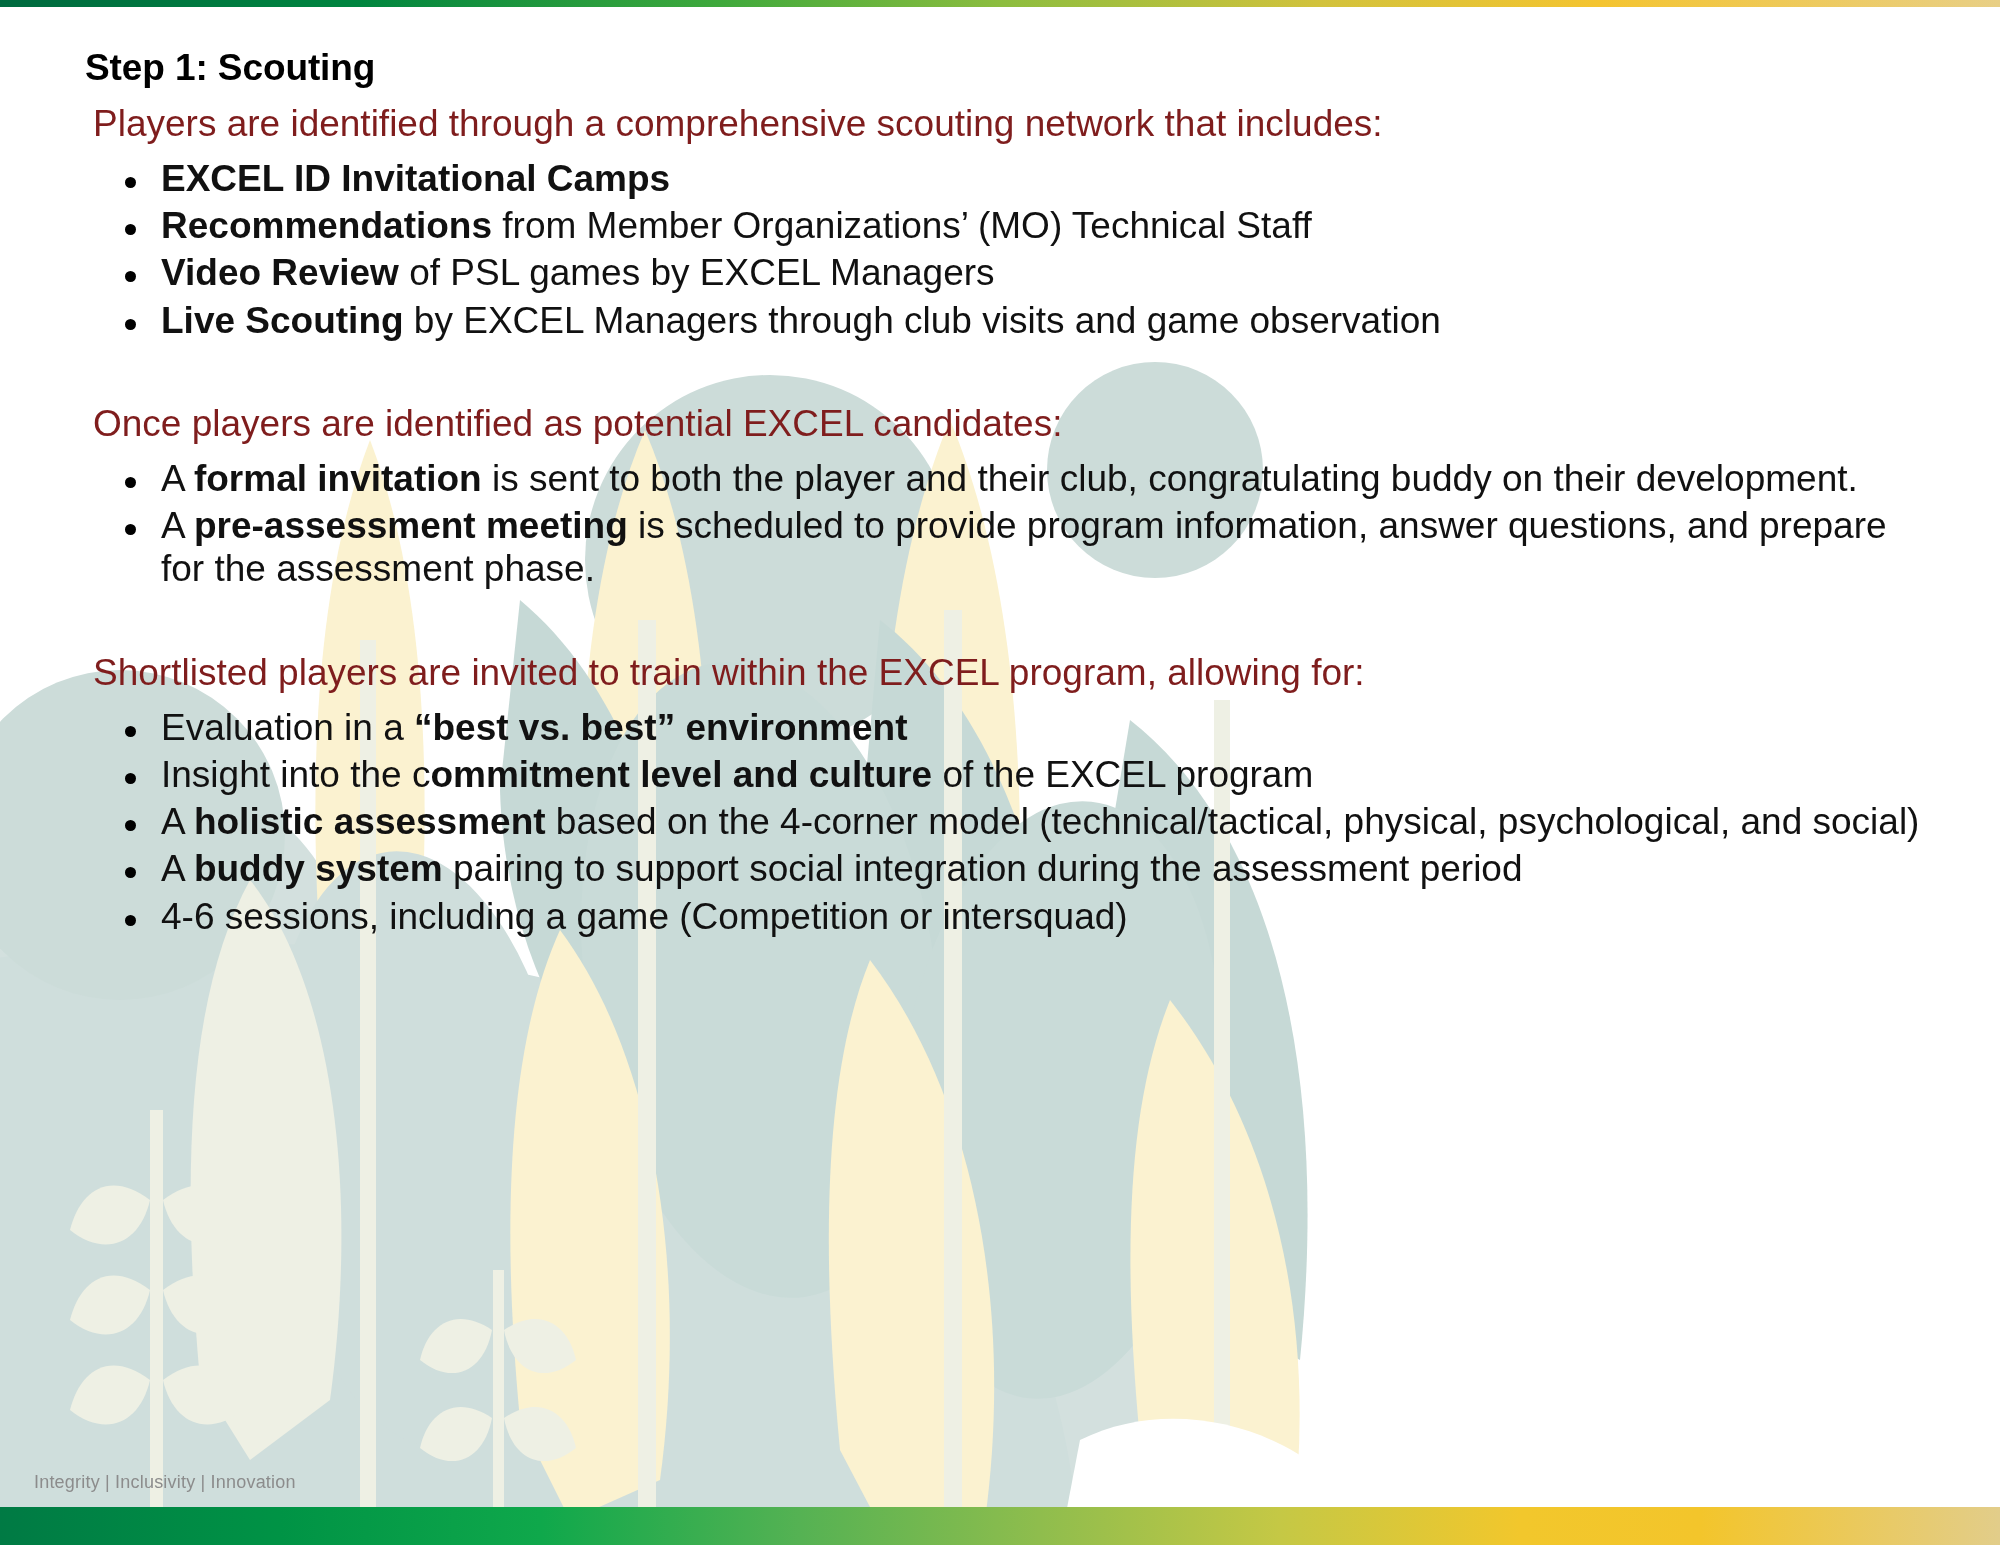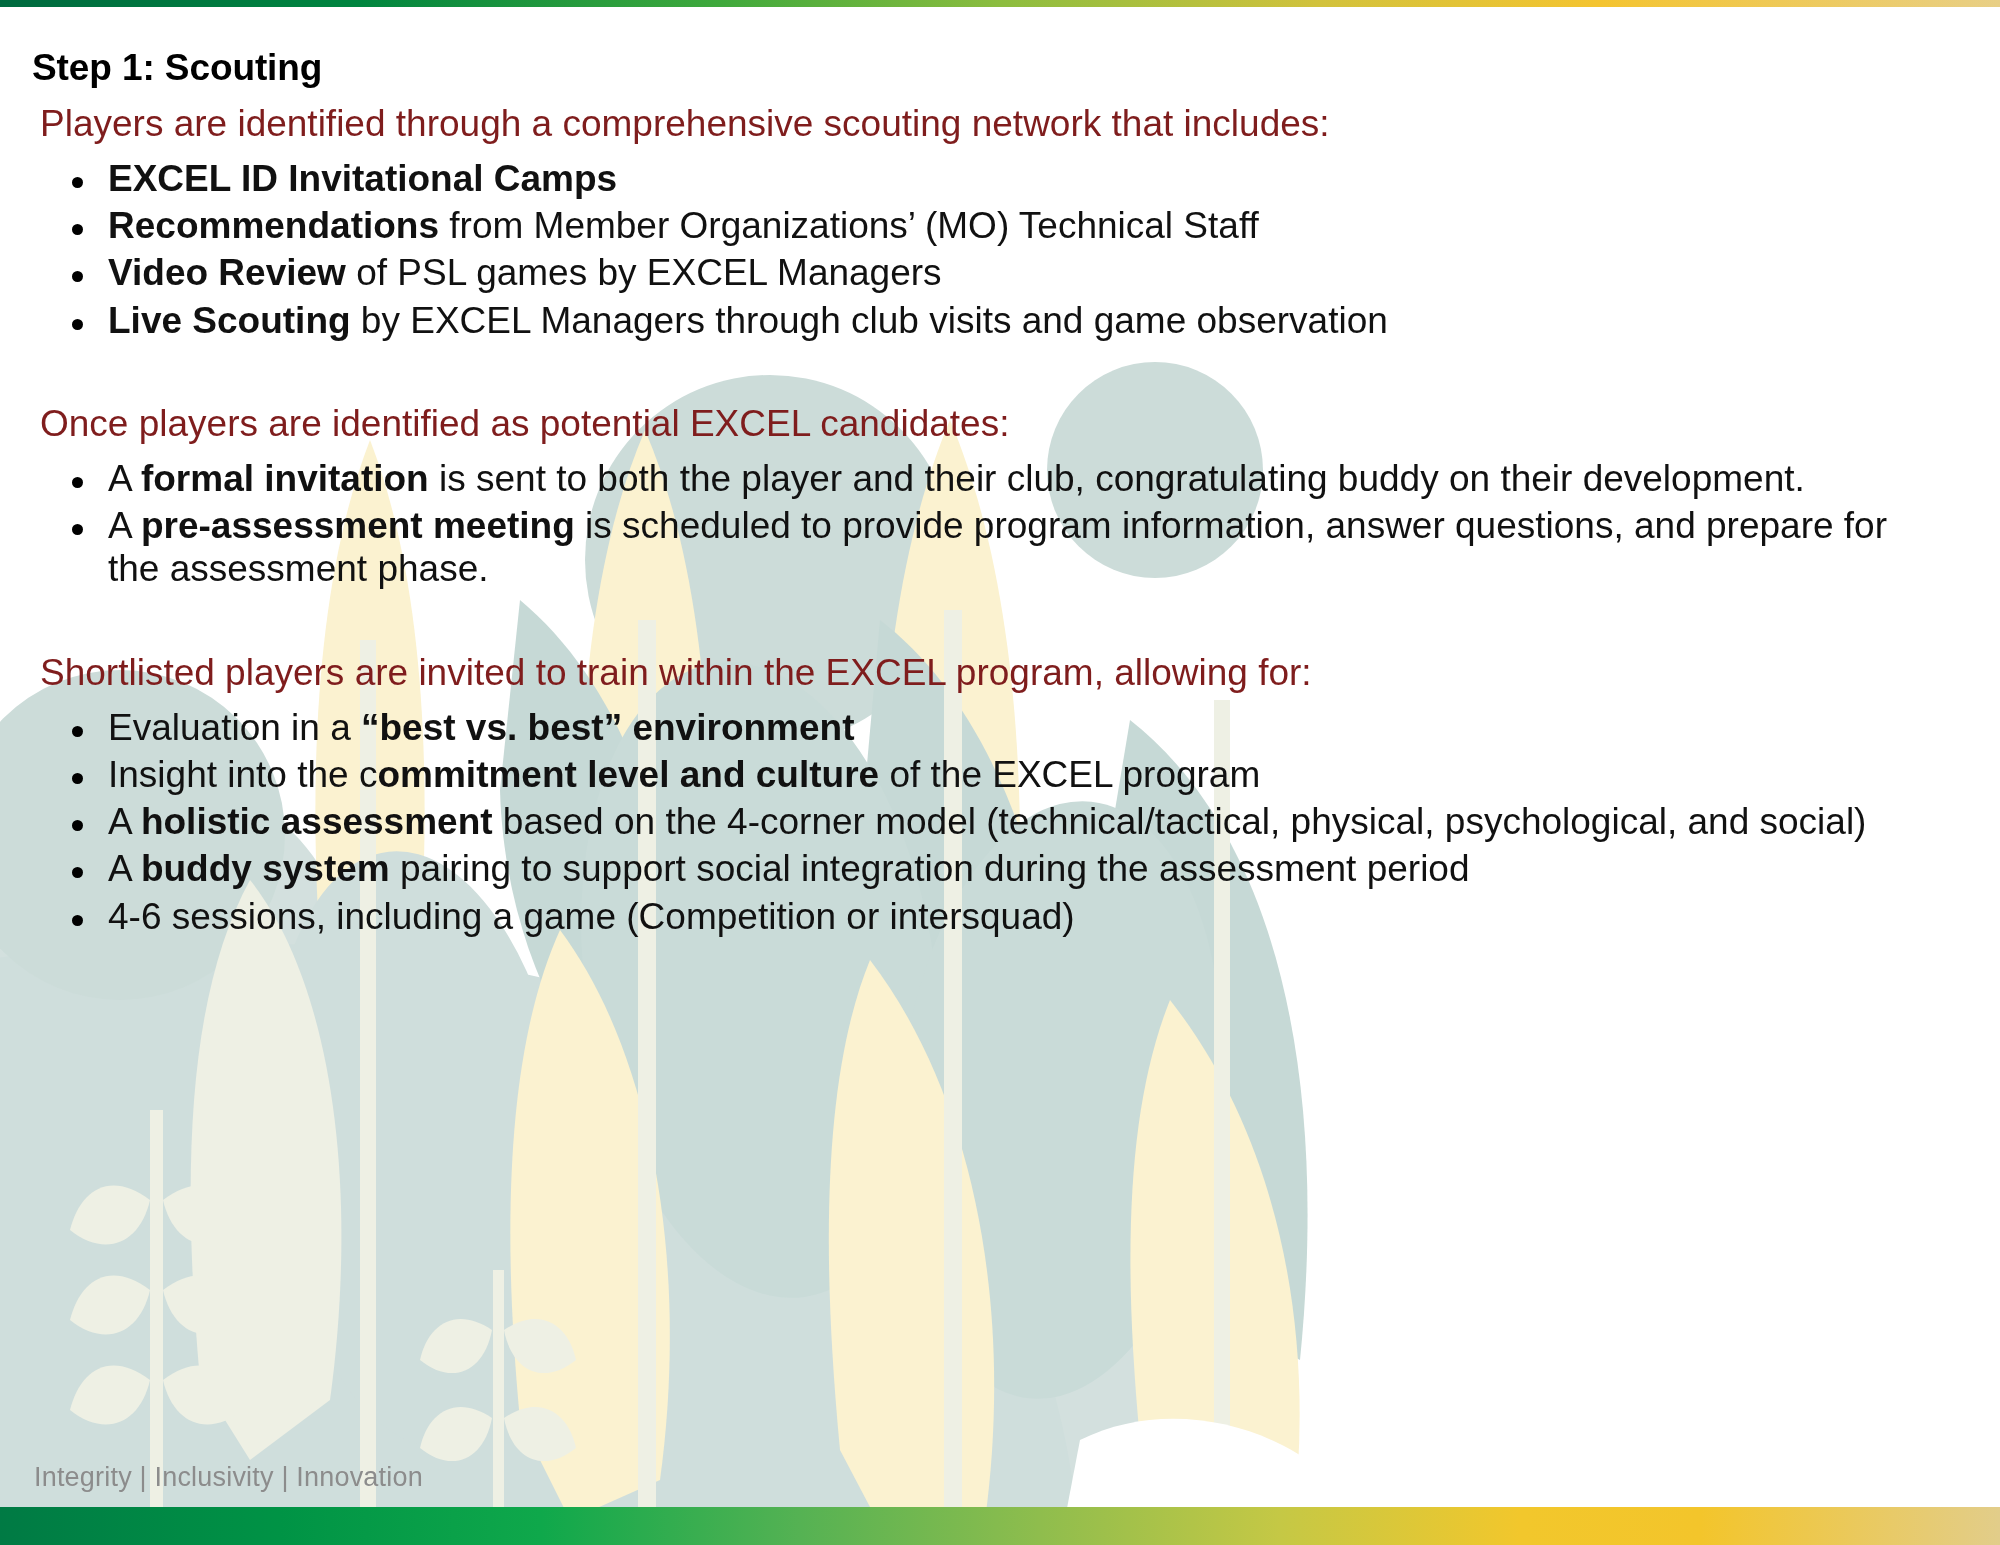--- a/index.html
+++ b/index.html
@@ -60,21 +60,21 @@
       #f3c52b 85%,
       #e2cd8a 100%);
   }
 
   
   .content {
     position: absolute;
     left: 0; top: 0;
     width: 2000px;
     z-index: 3;
-    padding: 44px 58px 0 32px;
+    padding: 44px 58px 0 85px;
     box-sizing: border-box;
   }
 
   .block { margin: 0 0 0 0; }
 
   .step-heading {
     font-size: 37px;
     font-weight: bold;
     color: #000000;
     line-height: 1.30;
@@ -115,21 +115,21 @@
   ul.bullets li b { font-weight: bold; }
 
   .gap { height: 42px; }
 
   
   .footer-text {
     position: absolute;
     left: 34px;
     bottom: 52px;
     z-index: 4;
-    font-size: 27px;
+    font-size: 18px;
     color: #8c8c8c;
     font-weight: normal;
     letter-spacing: 0.2px;
   }
 </style>
 </head>
 <body>
 
 <div class="slide">
 

